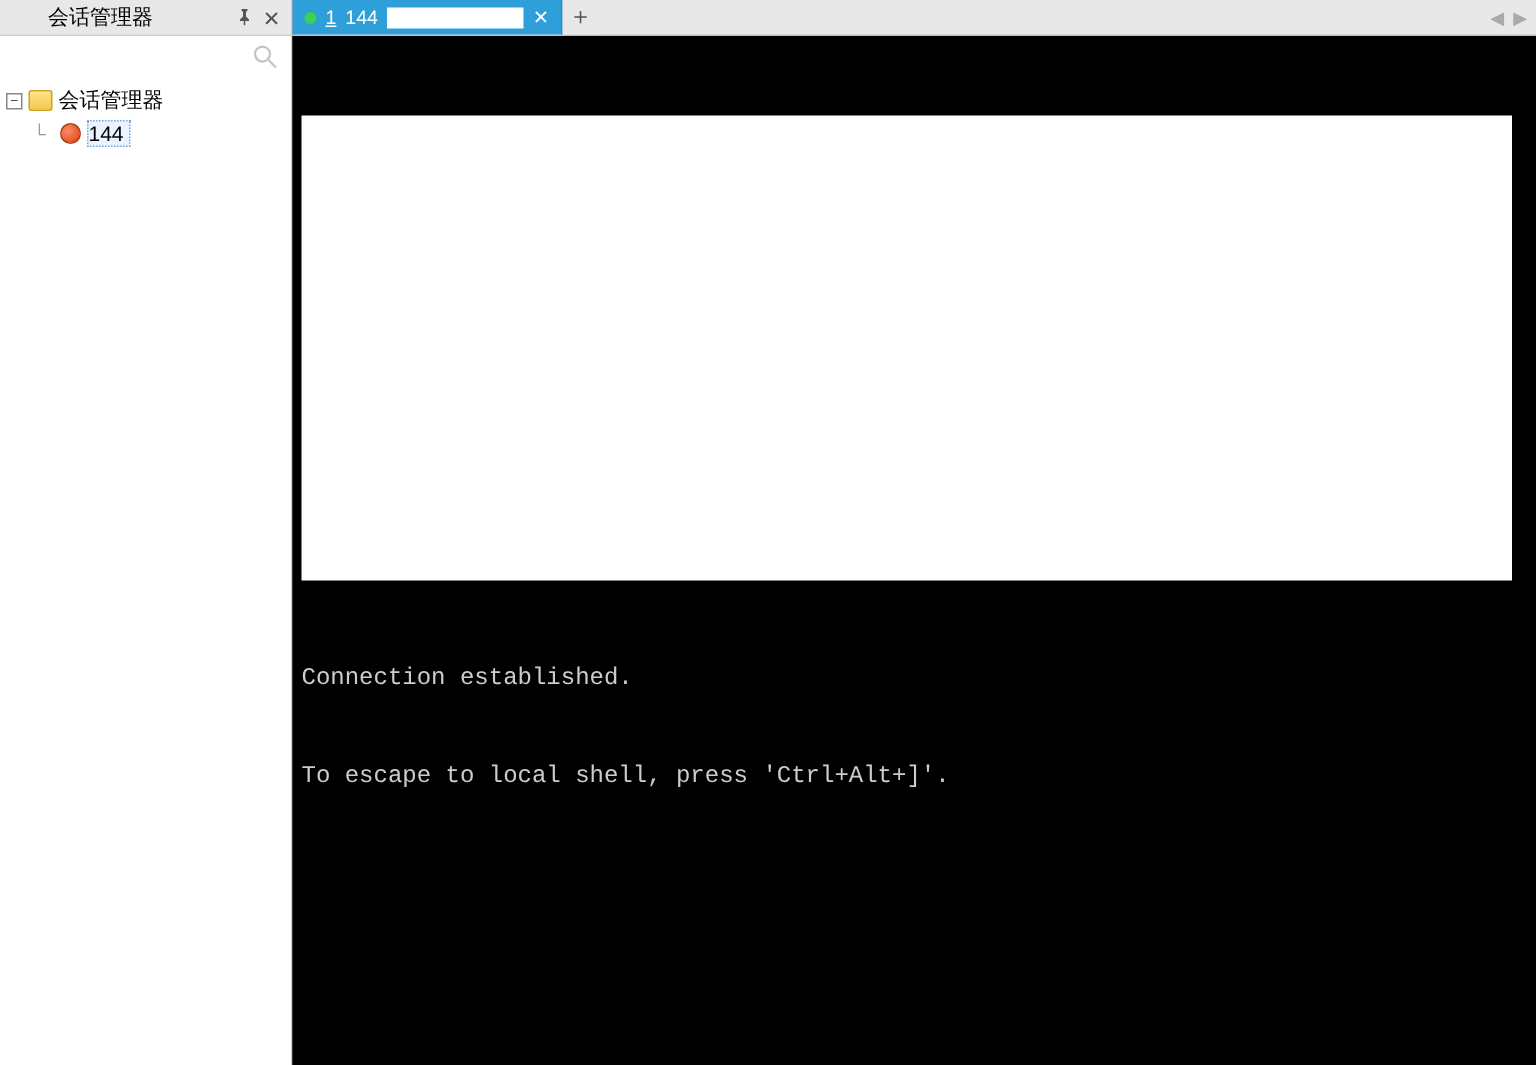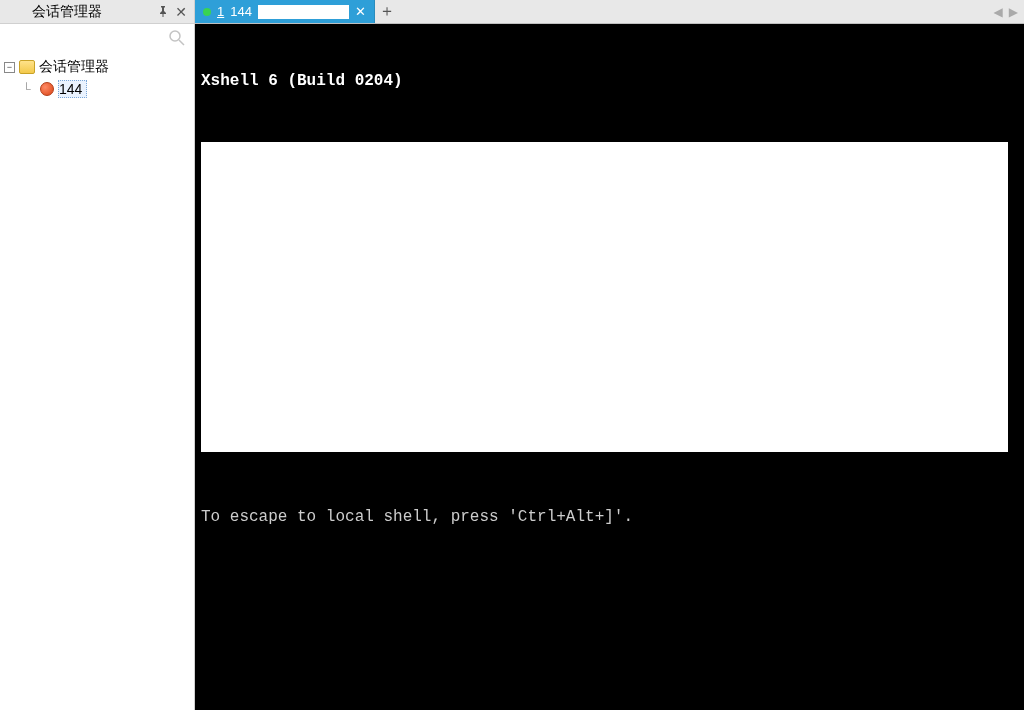--- a/index.html
+++ b/index.html
@@ -234,22 +234,22 @@
     </div>
     <div class="tab-add">＋</div>
     <div class="tab-spacer"></div>
     <div class="tab-nav">
       <span>◀</span>
       <span>▶</span>
     </div>
   </div>
 
   <div class="terminal">
-    <span class="term-line term-bold">Xshell 6 (Build 0204)</span>
     <div class="white-block"></div>
+    <span class="term-line">Connection established.</span>
     <span class="term-line">To escape to local shell, press 'Ctrl+Alt+]'.</span>
     
     
     
     
     
     
   </div>
 </div>
 

